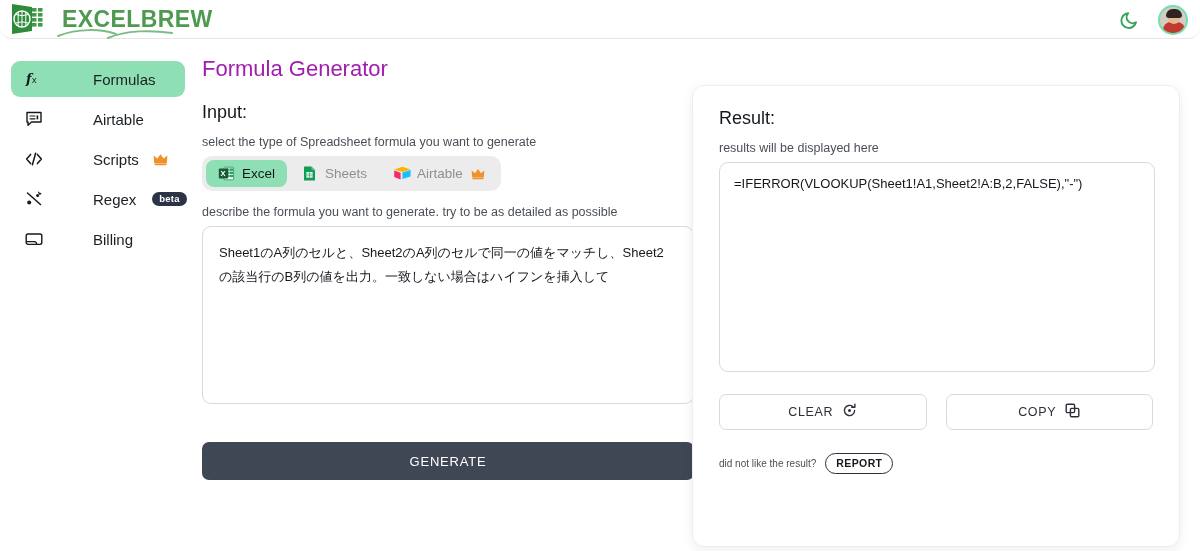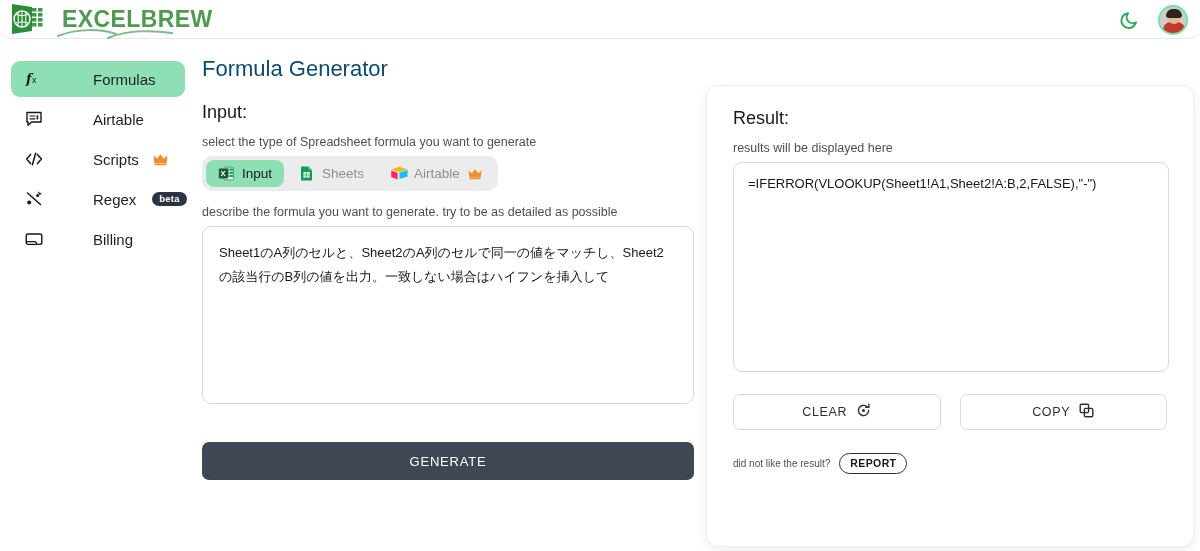--- a/index.html
+++ b/index.html
@@ -62,21 +62,21 @@
     font-size: 9.5px; font-weight: 700; color: #ffffff;
     background: #2b3445; border-radius: 9px; padding: 2px 7px 3px 7px;
     letter-spacing: 0.2px; line-height: 1; margin-left: 3px;
     font-family: "Liberation Sans", sans-serif;
   }
 
   
   .main { position: absolute; left: 196px; top: 39px; width: 1004px; height: 512px; }
   .page-title {
     position: absolute; left: 6px; top: 17px;
-    font-size: 22px; color: #0c4a6e; font-weight: 400;
+    font-size: 22px; color: #a21caf; font-weight: 400;
     font-family: "Liberation Sans", sans-serif;
   }
 
   
   .input-col { position: absolute; left: 6px; top: 63px; width: 492px; }
   .section-title { font-size: 18px; color: #14181d; margin-bottom: 12px; }
   .hint { font-size: 12.5px; color: #4a5057; margin-bottom: 7px; }
 
   .seg-wrap {
     display: inline-flex; align-items: center;
@@ -102,21 +102,21 @@
   }
   .generate {
     width: 492px; height: 38px; margin-top: 34px;
     background: #3f4654; border: none; border-radius: 7px;
     color: #ffffff; font-size: 13px; letter-spacing: 0.8px;
     cursor: pointer; font-family: "Liberation Sans", sans-serif;
   }
 
   
   .result-card {
-    position: absolute; left: 510px; top: 46px;
+    position: absolute; left: 496px; top: 46px;
     width: 488px; height: 462px;
     background: #ffffff; border: 1px solid #eceef0;
     border-radius: 12px; box-shadow: 0 3px 12px rgba(20,25,35,0.07);
     padding: 22px 26px;
   }
   .result-box {
     width: 436px; height: 210px; margin-top: 4px;
     border: 1px solid #d6dade; border-radius: 9px;
     padding: 13px 14px; font-size: 13px; color: #14181d;
     background: #ffffff; overflow: hidden;
@@ -265,21 +265,21 @@
                 <rect x="11.4" y="3.4" width="3.6" height="2.4"></rect>
             <rect x="7.2" y="6.6" width="3.6" height="2.4"></rect>
                 <rect x="11.4" y="6.6" width="3.6" height="2.4"></rect>
             <rect x="7.2" y="9.8" width="3.6" height="2.4"></rect>
                 <rect x="11.4" y="9.8" width="3.6" height="2.4"></rect>
               </g>
             <rect x="0.8" y="3.4" width="9.4" height="10.2" rx="1" fill="#185c37"></rect>
             <text x="2.6" y="11.4" font-family="Liberation Sans, sans-serif" font-size="7.6" font-weight="700" fill="#ffffff">X</text>
           </svg>
         </span>
-        <span>Input</span>
+        <span>Excel</span>
       </div>
 
       <div class="seg">
         <span class="seg-icon">
           <svg width="17" height="17" viewBox="0 0 17 17">
             <path d="M3.6 1.6 H10.4 L14 5.2 V15 A0.6 0.6 0 0 1 13.4 15.6 H3.6 A0.6 0.6 0 0 1 3 15 V2.2 A0.6 0.6 0 0 1 3.6 1.6 Z" fill="#0f9d58"></path>
             <path d="M10.4 1.6 L14 5.2 H10.4 Z" fill="#57bb8a"></path>
             <rect x="5.4" y="7" width="6.2" height="5.6" fill="#ffffff"></rect>
             <path d="M5.4 9 H11.6 M5.4 10.8 H11.6 M8.5 7 V12.6" stroke="#0f9d58" stroke-width="0.6"></path>
           </svg>

